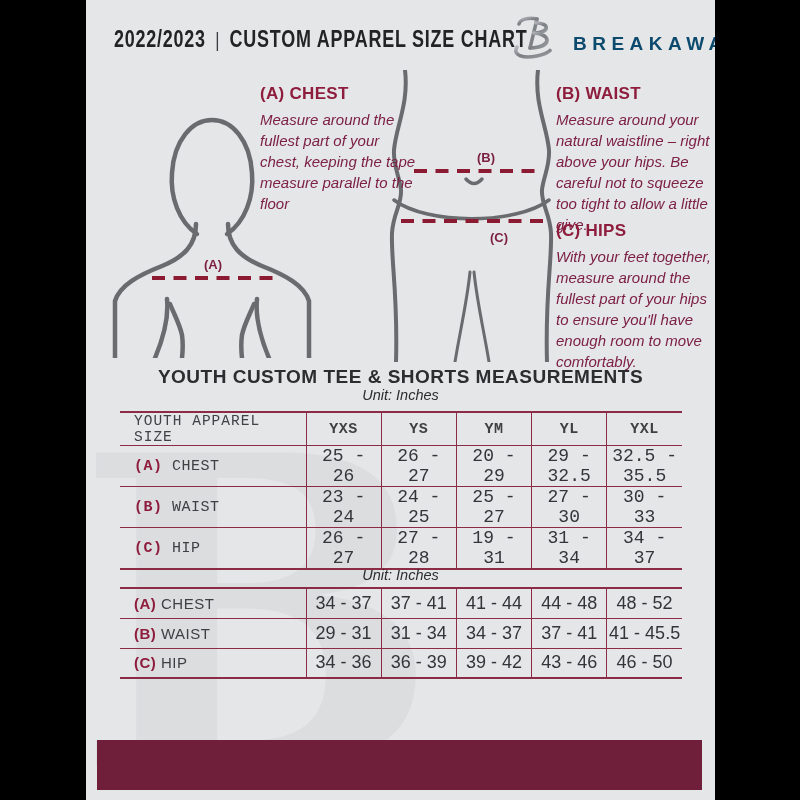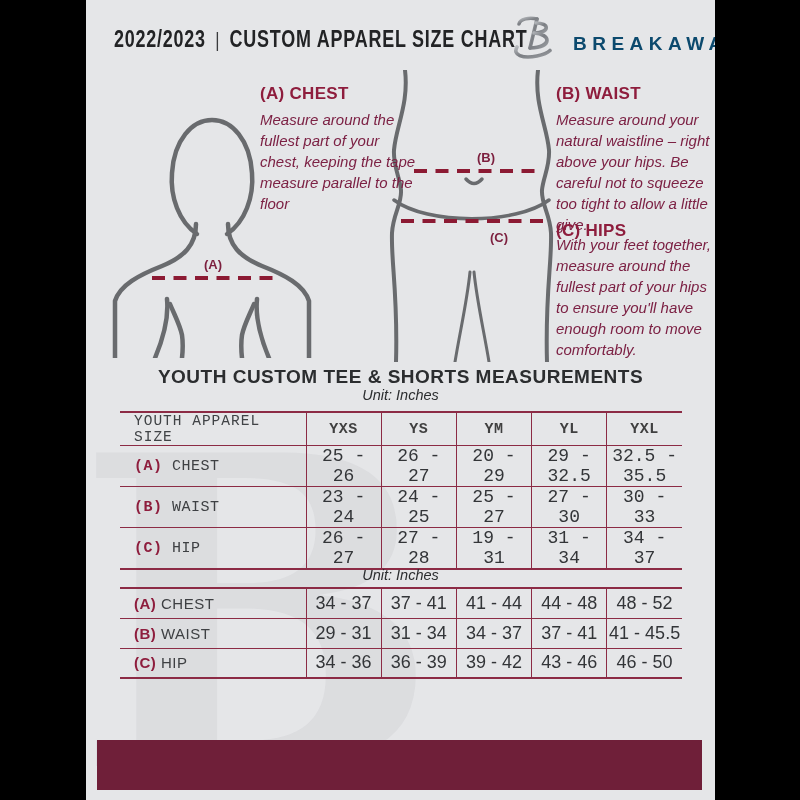--- a/index.html
+++ b/index.html
@@ -38,21 +38,21 @@
   }
   .guide-body {
     position:absolute; font-size:15px; font-style:italic; line-height:21px;
     color:#7c2144;
   }
   .h-chest { left:174px; top:84px; }
   .b-chest { left:174px; top:109px; width:158px; }
   .h-waist { left:470px; top:84px; }
   .b-waist { left:470px; top:109px; width:160px; }
   .h-hips  { left:470px; top:221px; }
-  .b-hips  { left:470px; top:234px; width:164px; }
+  .b-hips  { left:470px; top:246px; width:164px; }
   .fig-upper { position:absolute; left:26px; top:78px; }
   .fig-lower { position:absolute; left:303px; top:70px; }
 
   
   .section-title {
     position:absolute; left:0; width:100%; text-align:center;
     font-size:19px; font-weight:bold; letter-spacing:0.5px; color:#2b2d2f;
   }
   .section-unit {
     position:absolute; left:0; width:100%; text-align:center;

